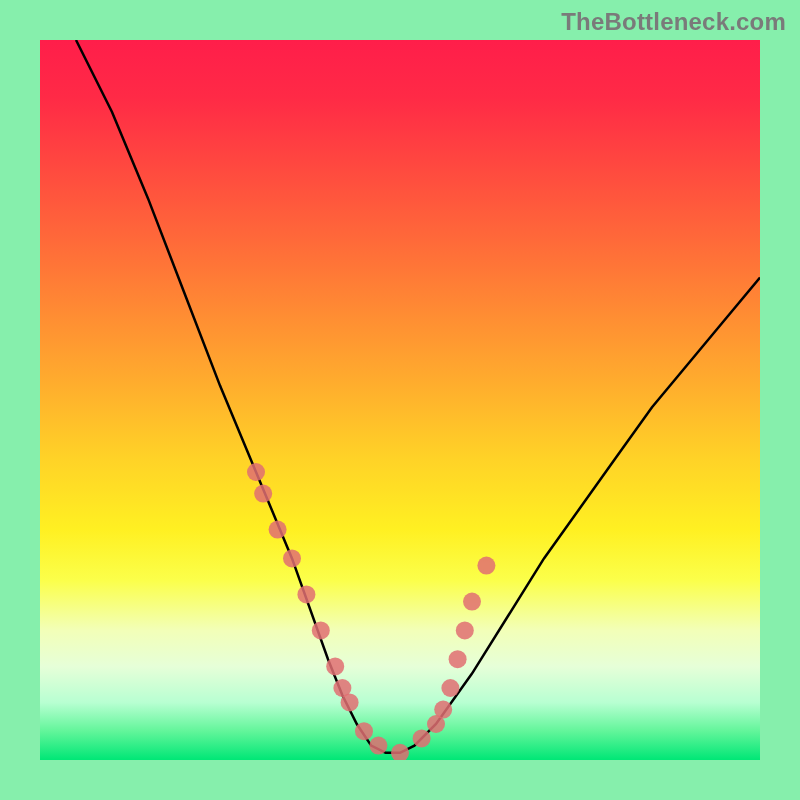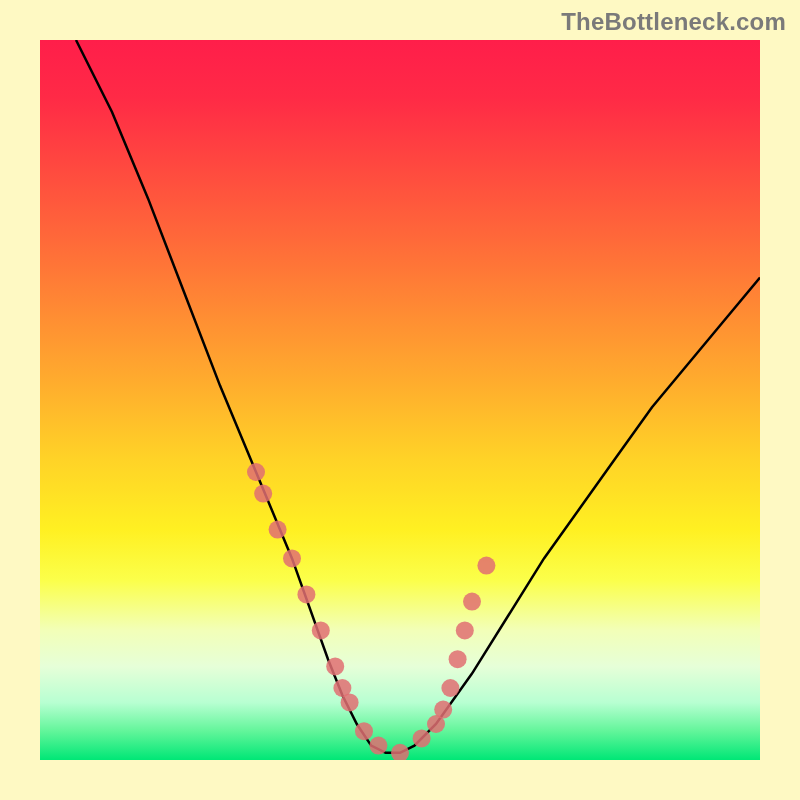--- a/index.html
+++ b/index.html
@@ -8,21 +8,21 @@
     width: 800px;
     height: 800px;
     background: #000;
     font-family: Arial, Helvetica, sans-serif;
     overflow: hidden;
   }
   .frame {
     position: relative;
     width: 800px;
     height: 800px;
-    background: #fef9c3;
+    background: #86efac;
   }
   .plot {
     position: absolute;
     left: 40px;
     top: 40px;
     width: 720px;
     height: 720px;
     background: linear-gradient(to bottom,
       #ff1e4a 0%,
       #ff2a46 8%,

